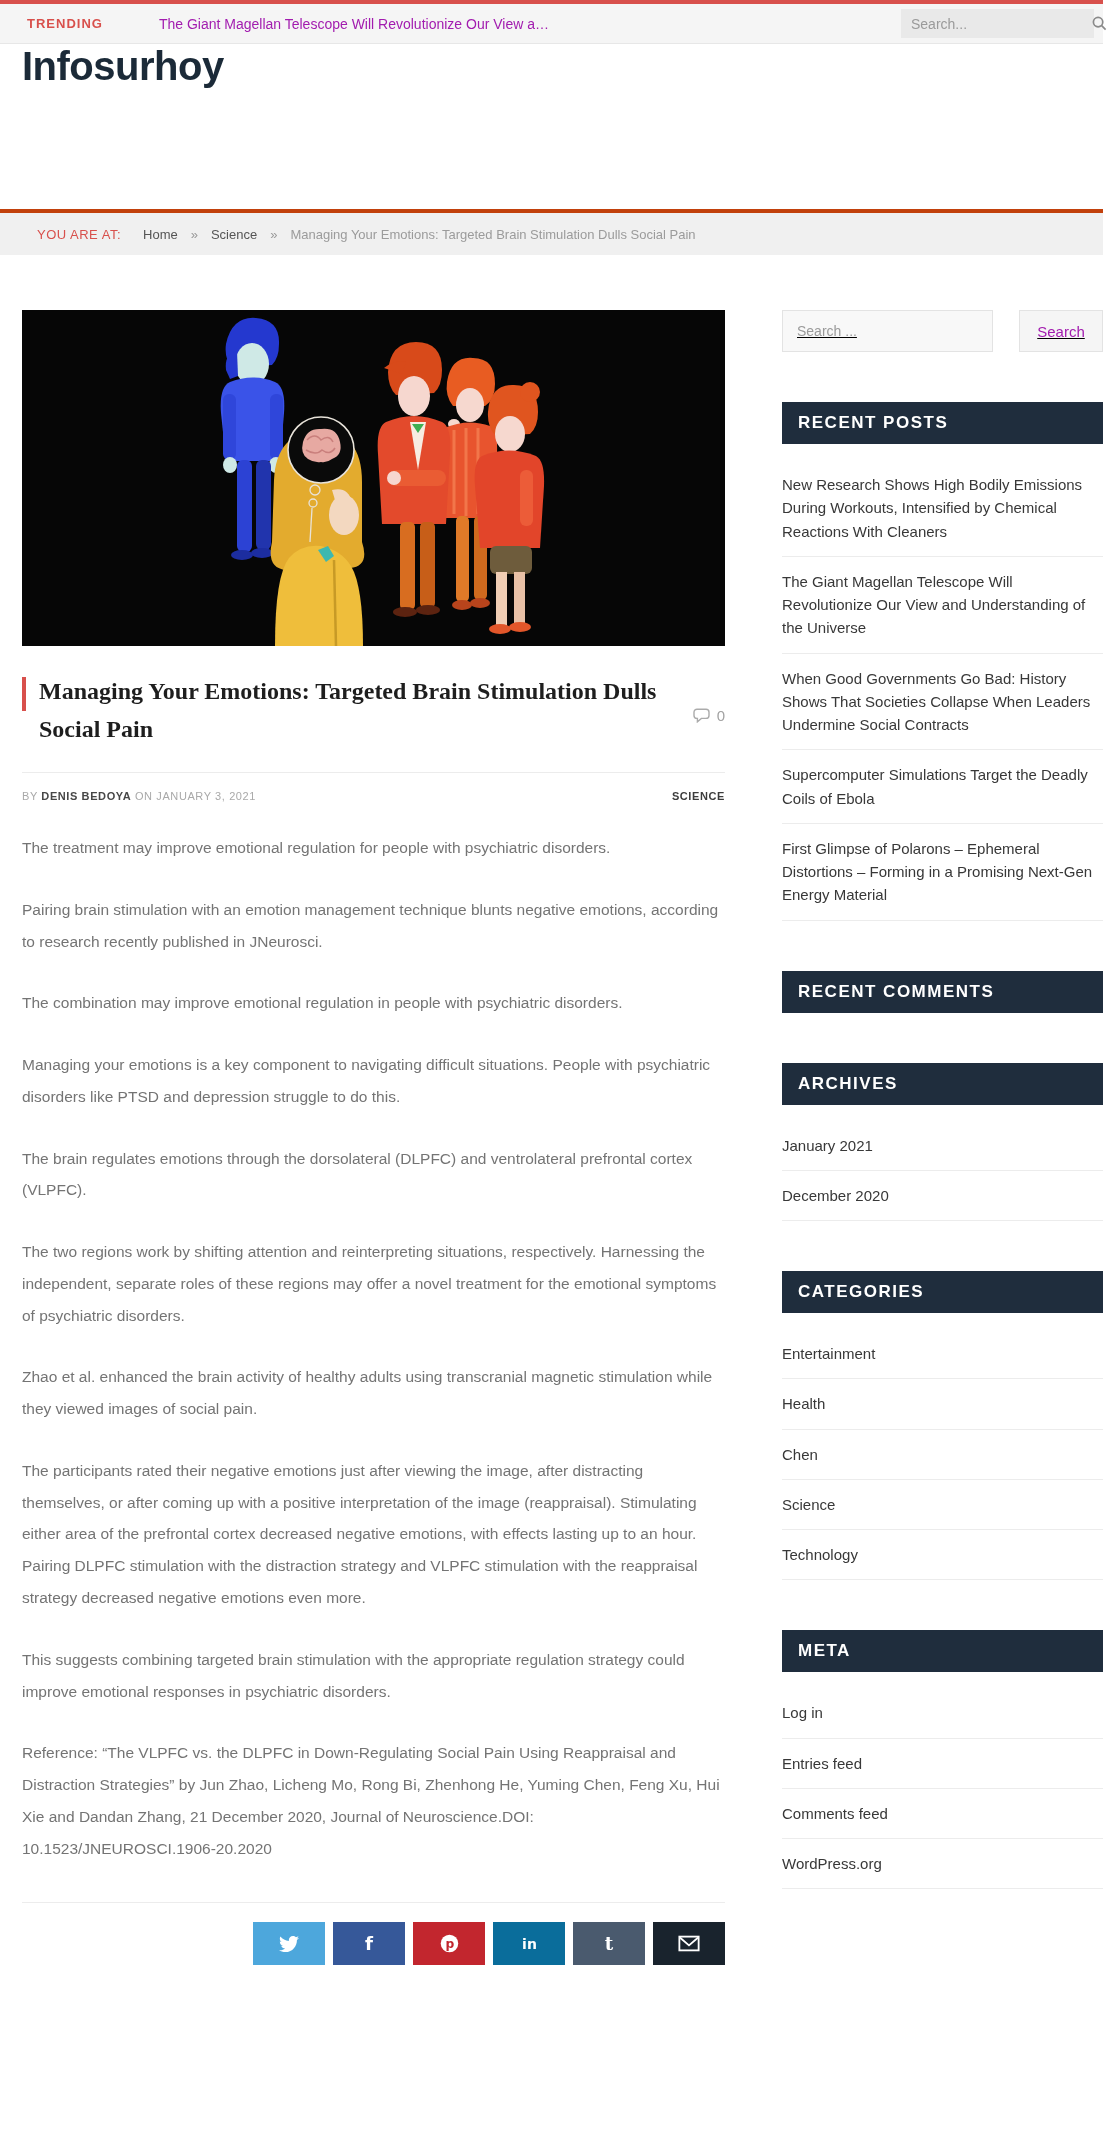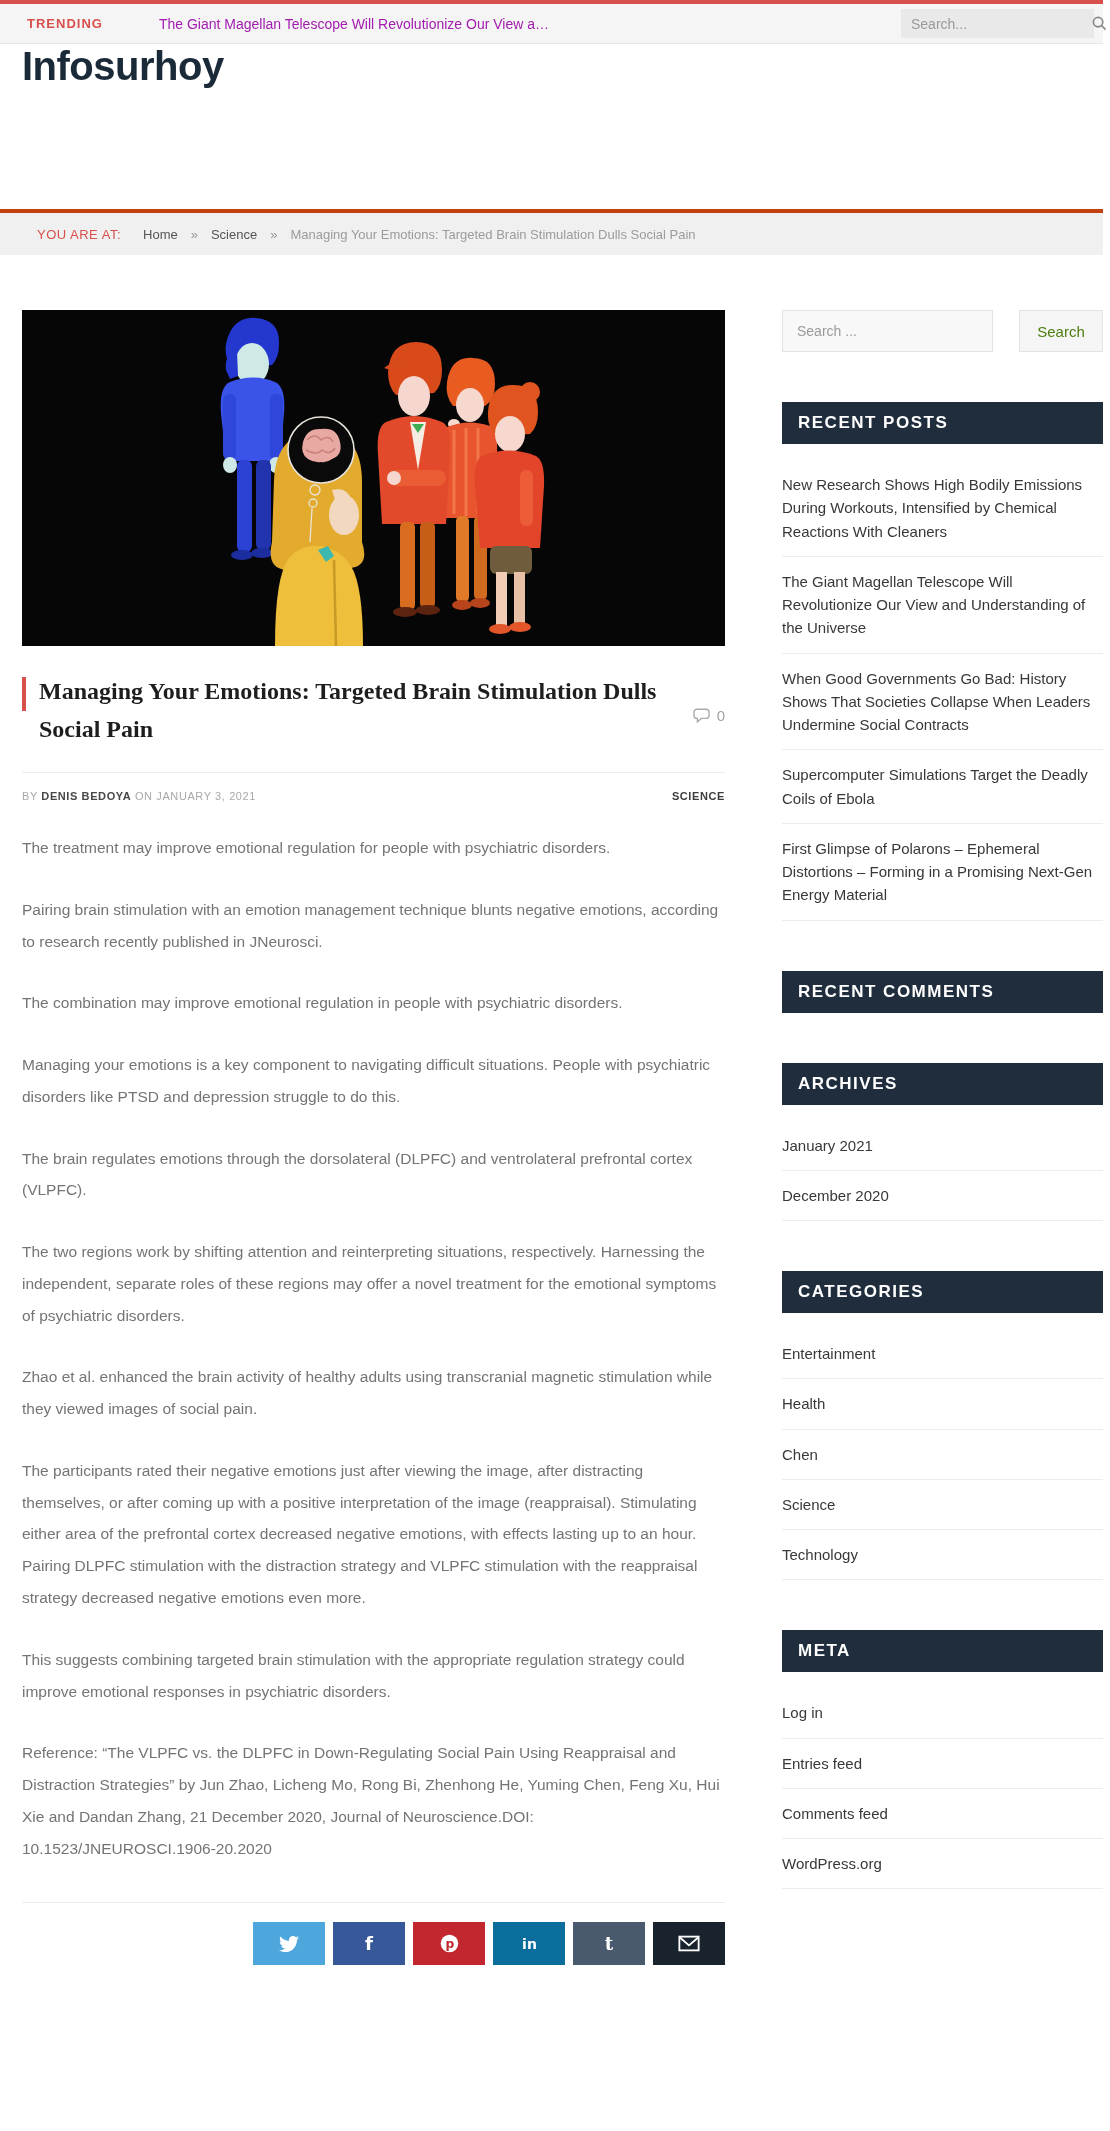--- a/index.html
+++ b/index.html
@@ -46,26 +46,26 @@
                 display:flex; justify-content:space-between; font-size:11px; letter-spacing:0.6px;
                 color:#a9a9a9; }
   .byline-author { color:#474747; text-decoration:none; font-weight:700; cursor:pointer; }
   .byline-cat { color:#3c3c3c; text-decoration:none; font-weight:700; cursor:pointer; }
   .article-body p { font-size:15.5px; color:#747474; line-height:2.05; margin:30px 0; }
   .share-row { border-top:1px solid #ececec; margin-top:38px; padding-top:19px;
                display:flex; justify-content:flex-end; gap:8px; }
   .share-btn { width:72px; height:43px; display:flex; align-items:center; justify-content:center; cursor:pointer; }
 
   
-  .side-search { display:flex; gap:26px; margin-bottom:50px; }
+  .side-search { display:flex; gap:26px; margin-bottom:50px;text-decoration:underline; }
   .side-search input { flex:1; height:42px; background:#f8f8f8; border:1px solid #e3e3e3;
                        padding:0 14px; font-size:14px; color:#777; outline:none; font-family:inherit; }
   .side-search input::placeholder { color:#9a9a9a; }
   .side-search button { width:88px; height:42px; background:#f5f5f5; border:1px solid #e3e3e3;
-                        color:#4d7c0f; font-size:15px; cursor:pointer; font-family:inherit; }
+                        color:#a21caf; font-size:15px; cursor:pointer; font-family:inherit; }
   .widget { margin-bottom:50px; }
   .widget-title { background:#1f2d3d; color:#fff; font-size:17px; font-weight:600;
                   letter-spacing:1.5px; padding:11px 16px; }
   .widget-body { padding-top:16px; }
   .widget-item { display:block; padding:13px 0; border-bottom:1px solid #ececec;
                  font-size:15px; color:#383838; line-height:1.55; text-decoration:none; cursor:pointer; }
 </style>
 </head>
 <body>
 

